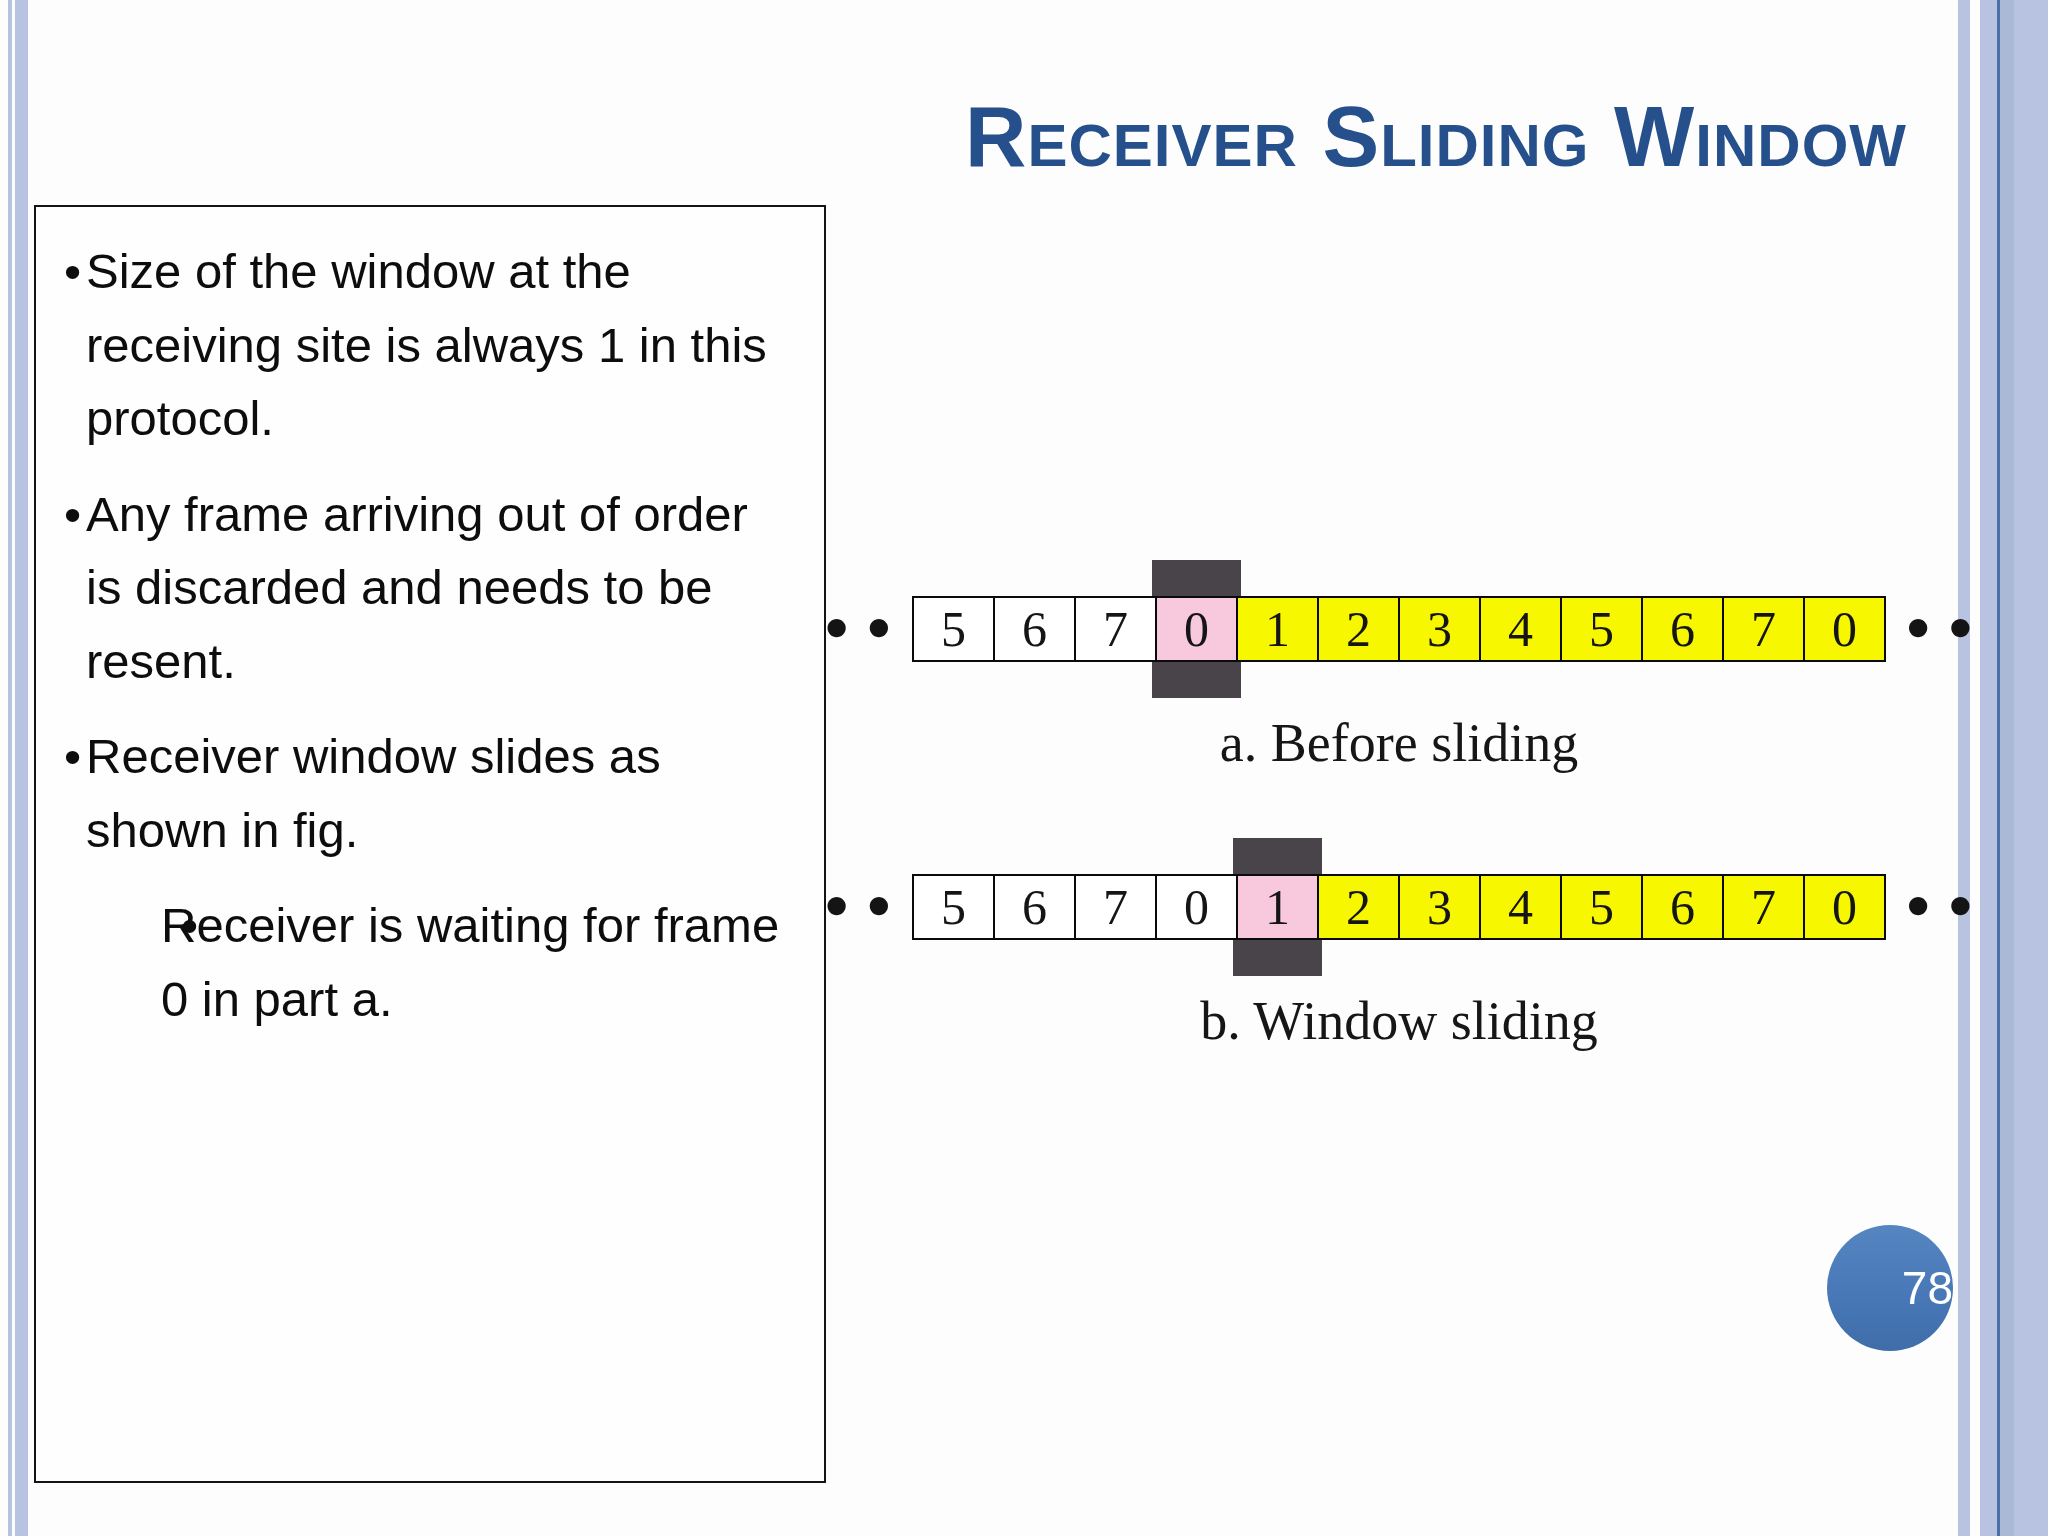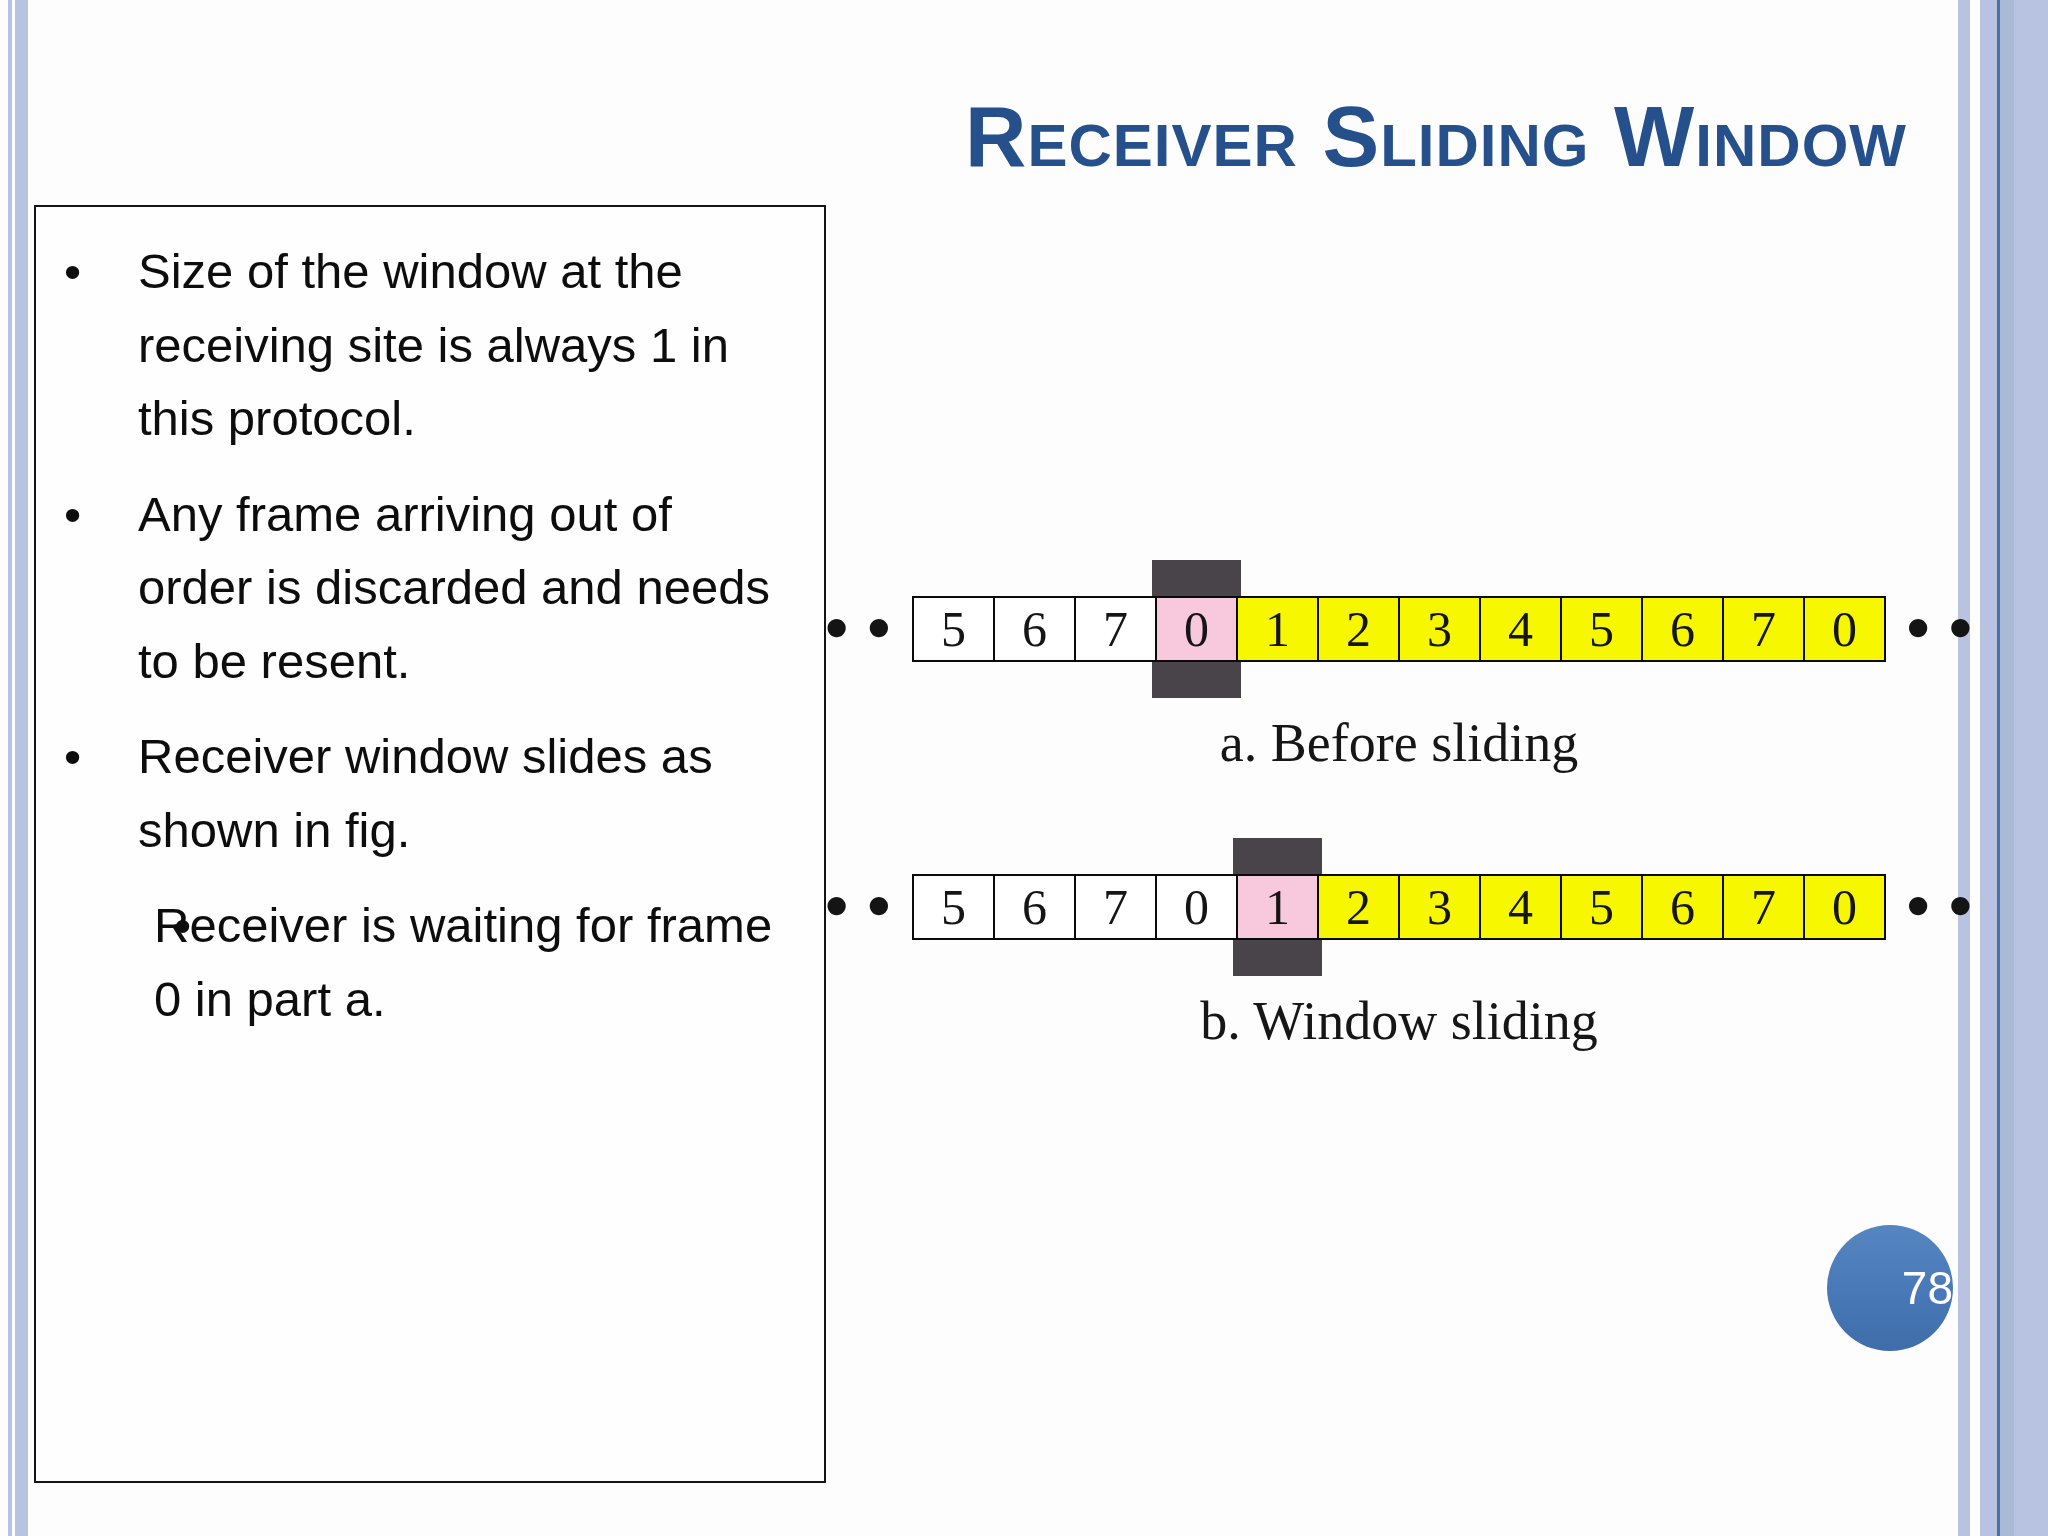--- a/index.html
+++ b/index.html
@@ -31,23 +31,23 @@
   .textbox{
     position:absolute;left:34px;top:205px;width:792px;height:1278px;
     border:2px solid #141414;background:#fdfefd;box-sizing:border-box;
   }
   .textbox ul{list-style:none;margin:0;padding:28px 34px 0 0;}
   .textbox li{
     position:relative;
     font-size:49px;line-height:1.5;color:var(--text-black,#0d0d0d);
     margin-bottom:22px;
   }
-  .textbox li.lv1{padding-left:102px;}
+  .textbox li.lv1{padding-left:50px;}
   .textbox li.lv1::before{content:"\2022";position:absolute;left:28px;}
-  .textbox li.lv2{padding-left:118px;margin-top:4px;}
+  .textbox li.lv2{padding-left:118px;margin-top:4px;margin-left:7px;}
   .textbox li.lv2::before{content:"\2022";position:absolute;left:138px;}
   
   .frame-row{position:absolute;width:974px;height:66px;}
   #row0{left:912px;top:596px;}
   #row1{left:912px;top:874px;}
   .marker{
     position:absolute;top:-36px;height:138px;width:89px;
     background:var(--marker-gray,#48444a);z-index:0;
   }
   .cells{position:absolute;left:0;top:0;display:flex;z-index:1;}

